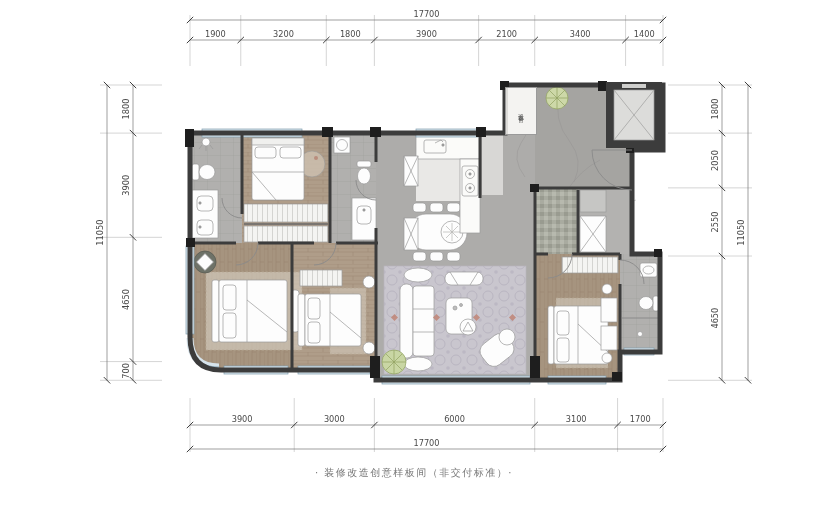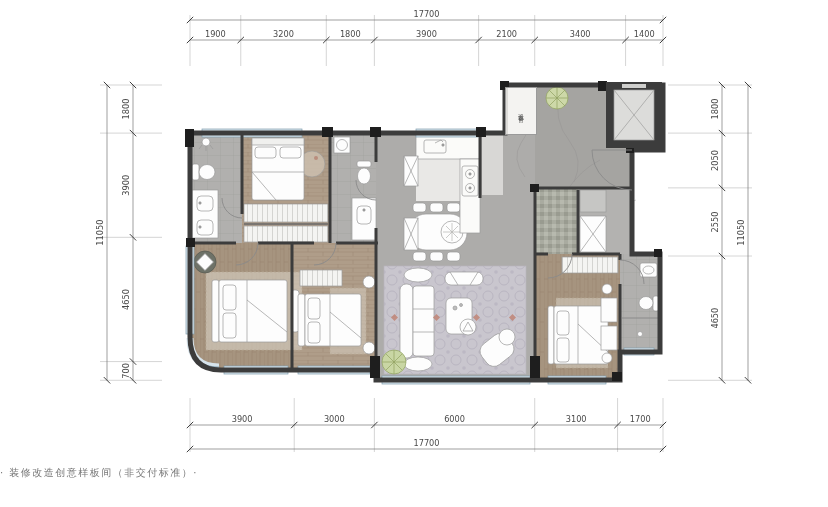--- a/index.html
+++ b/index.html
@@ -8,21 +8,21 @@
   .stage svg{position:absolute;left:0;top:0;}
   svg text{font-family:"DejaVu Sans","Liberation Sans",sans-serif;fill:#4a4a4a;}
   .equip-label{
     position:absolute;left:505px;top:87px;width:30px;height:46px;
     background:#f4f3f1;border:1px solid #9a9a9a;
     box-shadow:inset 2px 0 0 #dddcd9;
     display:flex;align-items:center;justify-content:center;
     writing-mode:vertical-rl;text-orientation:upright;
     font-size:6px;letter-spacing:1px;color:#5a5a5a;line-height:1;}
   .caption{
-    position:absolute;left:0;top:466px;width:828px;text-align:left;
+    position:absolute;left:0;top:466px;width:828px;text-align:center;
     font-size:10px;color:#777;letter-spacing:1.5px;}
 </style>
 </head>
 <body>
 
 <div class="stage">
 <svg width="828" height="507" viewBox="0 0 828 507">
   <defs>
     <pattern id="wood" width="30" height="8" patternUnits="userSpaceOnUse">
       <rect width="30" height="8" fill="#af9d89"></rect>

